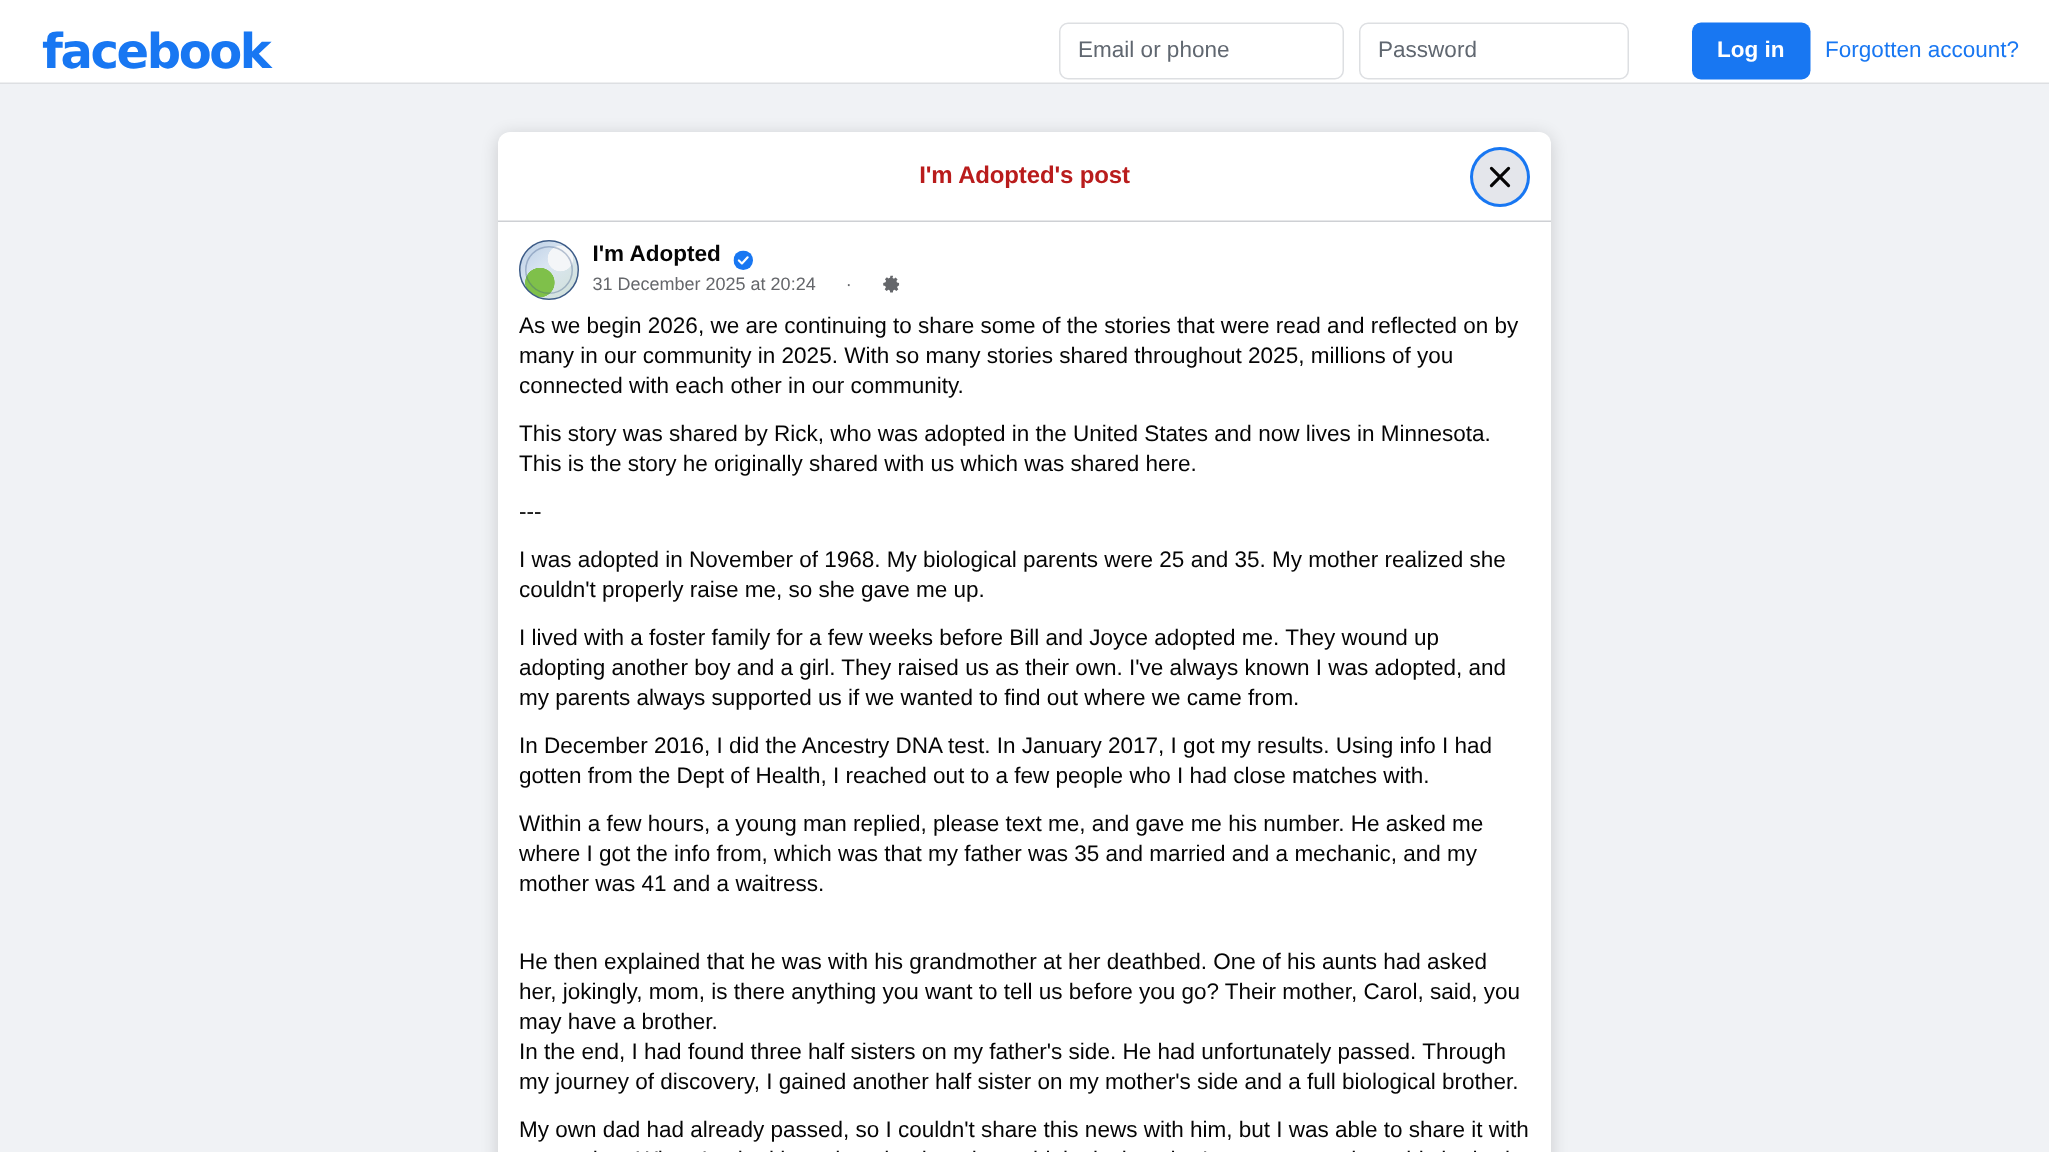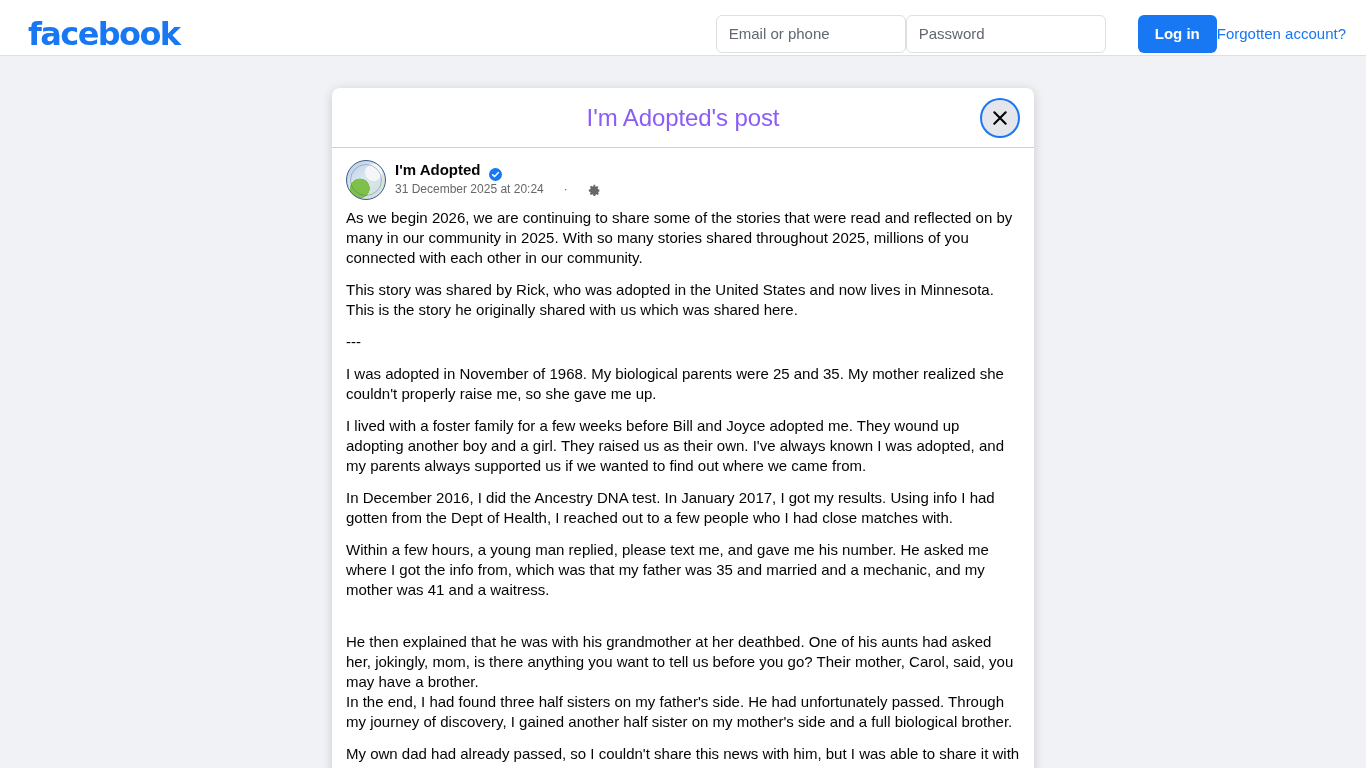--- a/index.html
+++ b/index.html
@@ -35,24 +35,25 @@
     letter-spacing: -1.6px;
     color: #1877f2;
     line-height: 1;
     user-select: none;
   }
 
   .login-area {
     margin-left: auto;
     display: flex;
     align-items: center;
+    gap: 10px;
   }
 
   .login-input {
-    width: 200px;
+    width: 180px;
     height: 38px;
     border: 1px solid #dddfe2;
     border-radius: 6px;
     padding: 0 12px;
     font-family: "Liberation Sans", sans-serif;
     font-size: 15px;
     color: #1c1e21;
     background: #ffffff;
     outline: none;
   }
@@ -106,23 +107,23 @@
     position: relative;
     height: 60px;
     flex: 0 0 60px;
     border-bottom: 1px solid #ced0d4;
     display: flex;
     align-items: center;
     justify-content: center;
   }
 
   .modal-title {
-    font-size: 24px;
-    font-weight: normal;
-    color: #8b5cf6;
+    font-size: 16px;
+    font-weight: bold;
+    color: #b91c1c;
     letter-spacing: -0.1px;
   }
 
   .close-button {
     position: absolute;
     right: 16px;
     top: 50%;
     transform: translateY(-50%);
     width: 36px;
     height: 36px;

